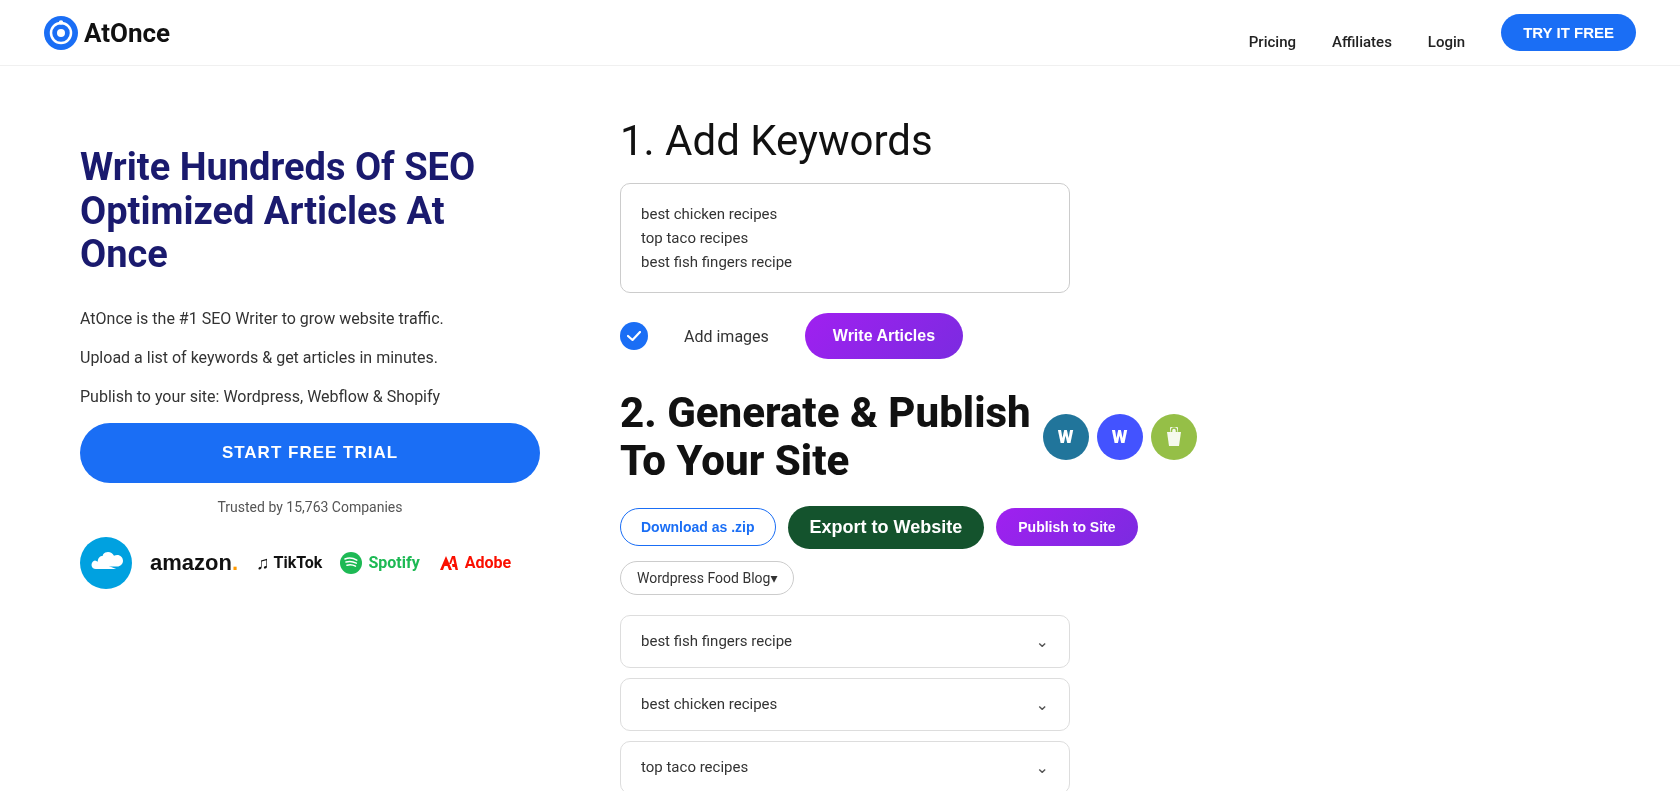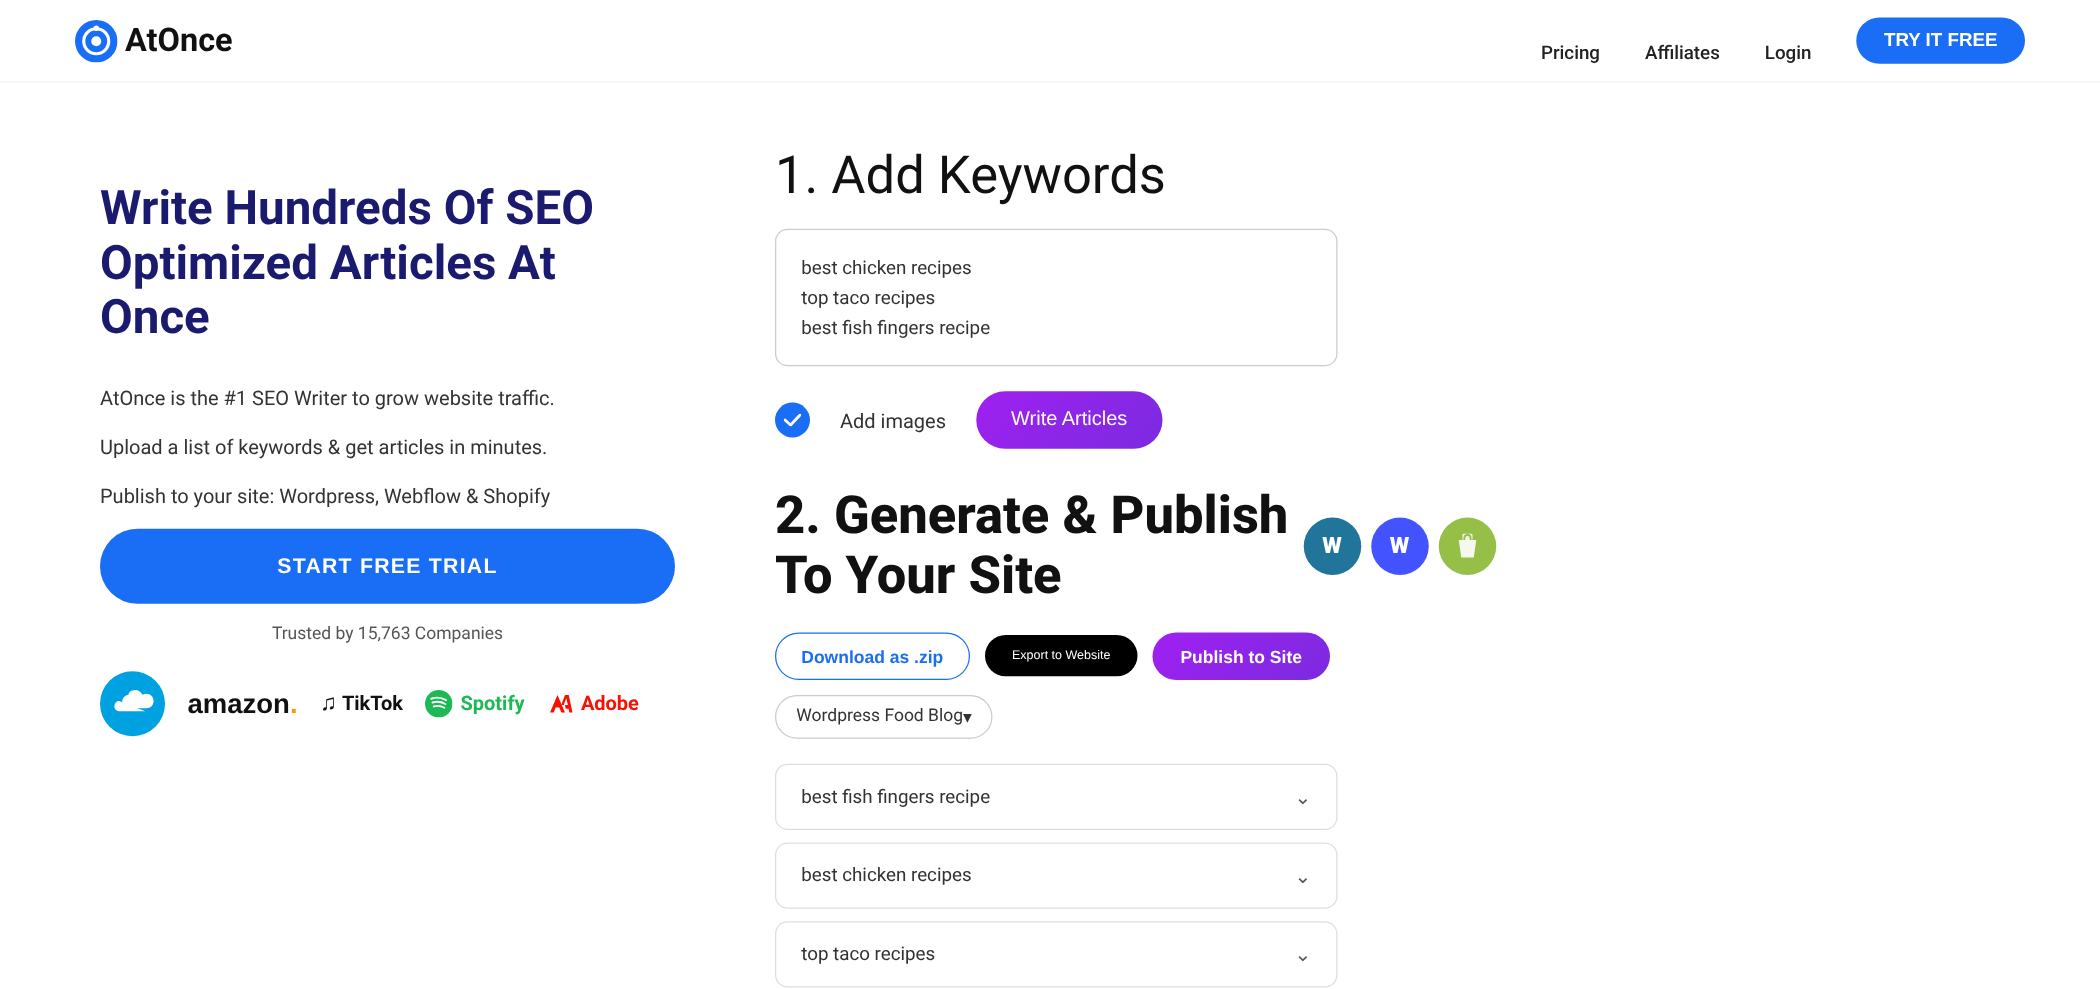--- a/index.html
+++ b/index.html
@@ -9,21 +9,21 @@
       color: #111;
       min-height: 791px;
       overflow-x: hidden;
     }
 
     
     nav {
       display: flex;
       align-items: center;
       justify-content: space-between;
-      padding: 14px 60px;
+      padding: 14px 44px;
       border-bottom: 1px solid #f0f0f0;
       position: sticky;
       top: 0;
       background: #fff;
       z-index: 100;
     }
     .logo {
       display: flex;
       align-items: center;
       gap: 6px;
@@ -171,21 +171,21 @@
       max-width: 450px;
     }
     .keyword-item {
       font-size: 15px;
       color: #333;
       padding: 3px 0;
     }
     .add-images-row {
       display: flex;
       align-items: center;
-      gap: 24px;
+      gap: 36px;
       margin-bottom: 30px;
     }
     .checkbox-circle {
       width: 28px;
       height: 28px;
       background: #1a6ef5;
       border-radius: 50%;
       display: flex;
       align-items: center;
       justify-content: center;
@@ -197,21 +197,21 @@
       font-size: 16px;
       color: #333;
     }
     .write-articles-btn {
       background: linear-gradient(135deg, #a020f0, #7b2be0);
       color: #fff;
       border: none;
       border-radius: 30px;
       padding: 14px 28px;
       font-size: 16px;
-      font-weight: 400;
+      font-weight: 700;
       cursor: pointer;
     }
 
     
     .step2-title {
       font-size: 42px;
       font-weight: 800;
       color: #111;
       line-height: 1.15;
       margin-bottom: 20px;
@@ -276,27 +276,27 @@
       border: 1.5px solid #1a6ef5;
       color: #1a6ef5;
       background: #fff;
       border-radius: 25px;
       padding: 10px 20px;
       font-size: 14px;
       font-weight: 600;
       cursor: pointer;
     }
     .btn-blue {
-      background: #000000;
+      background: #14532d;
       color: #fff;
       border: none;
       border-radius: 25px;
       padding: 11px 22px;
-      font-size: 10px;
-      font-weight: 400;
+      font-size: 18px;
+      font-weight: 700;
       cursor: pointer;
     }
     .btn-purple {
       background: linear-gradient(135deg, #a020f0, #7b2be0);
       color: #fff;
       border: none;
       border-radius: 25px;
       padding: 11px 22px;
       font-size: 14px;
       font-weight: 600;

